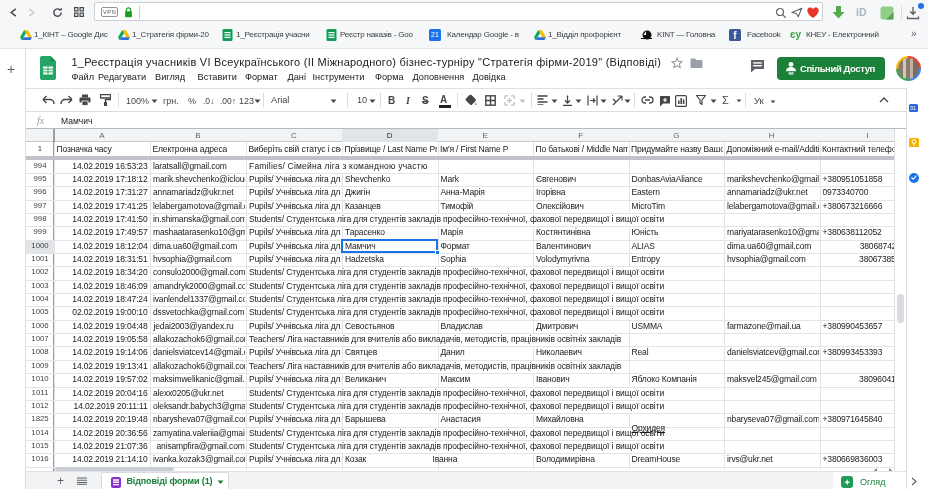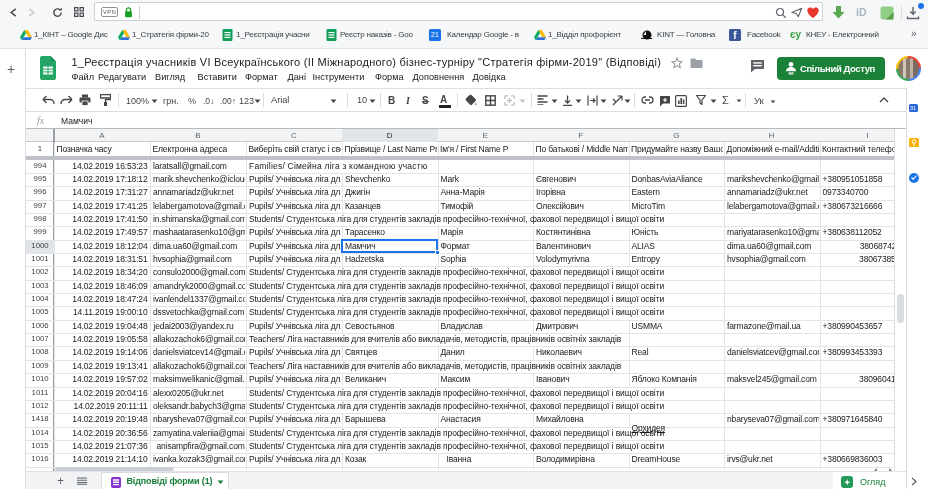--- a/index.html
+++ b/index.html
@@ -484,21 +484,21 @@
 <div class="cell" style="left:54.0px;top:293.0px;height:12.3px;line-height:12.3px;width:93.5px;text-align:right;">14.02.2019 18:47:24</div>
 <div class="cell" style="left:150.5px;top:293.0px;height:12.3px;line-height:12.3px;width:94.5px;padding-left:2.5px;">ivanlendel1337@gmail.com</div>
 <div class="spill" style="left:246.5px;top:293.0px;height:12.3px;line-height:12.3px;padding-left:2.5px;letter-spacing:-0.1px;">Students/ Студентська ліга для студентів закладів професійно-технічної, фахової передвищої і вищої освіти</div>
 <div class="rownum" style="top:306.4px;height:12.3px;line-height:12.3px;">1005</div>
 <div class="hline" style="left:26px;top:319.7px;width:868px;"></div>
 <div class="vline" style="left:54.0px;top:306.4px;height:13.35px;"></div>
 <div class="vline" style="left:150.0px;top:306.4px;height:13.35px;"></div>
 <div class="vline" style="left:246.0px;top:306.4px;height:13.35px;"></div>
 <div class="vline" style="left:724.0px;top:306.4px;height:13.35px;"></div>
 <div class="vline" style="left:819.5px;top:306.4px;height:13.35px;"></div>
-<div class="cell" style="left:54.0px;top:306.4px;height:12.3px;line-height:12.3px;width:93.5px;text-align:right;">14.11.2019 19:00:10</div>
+<div class="cell" style="left:54.0px;top:306.4px;height:12.3px;line-height:12.3px;width:93.5px;text-align:right;">02.02.2019 19:00:10</div>
 <div class="cell" style="left:150.5px;top:306.4px;height:12.3px;line-height:12.3px;width:94.5px;padding-left:2.5px;">dssvetochka@gmail.com</div>
 <div class="spill" style="left:246.5px;top:306.4px;height:12.3px;line-height:12.3px;padding-left:2.5px;letter-spacing:-0.1px;">Students/ Студентська ліга для студентів закладів професійно-технічної, фахової передвищої і вищої освіти</div>
 <div class="rownum" style="top:319.7px;height:12.3px;line-height:12.3px;">1006</div>
 <div class="hline" style="left:26px;top:333.1px;width:868px;"></div>
 <div class="vline" style="left:54.0px;top:319.7px;height:13.35px;"></div>
 <div class="vline" style="left:150.0px;top:319.7px;height:13.35px;"></div>
 <div class="vline" style="left:246.0px;top:319.7px;height:13.35px;"></div>
 <div class="vline" style="left:342.0px;top:319.7px;height:13.35px;"></div>
 <div class="vline" style="left:437.5px;top:319.7px;height:13.35px;"></div>
 <div class="vline" style="left:533.0px;top:319.7px;height:13.35px;"></div>
@@ -589,21 +589,21 @@
 <div class="rownum" style="top:399.8px;height:12.3px;line-height:12.3px;">1012</div>
 <div class="hline" style="left:26px;top:413.2px;width:868px;"></div>
 <div class="vline" style="left:54.0px;top:399.8px;height:13.35px;"></div>
 <div class="vline" style="left:150.0px;top:399.8px;height:13.35px;"></div>
 <div class="vline" style="left:246.0px;top:399.8px;height:13.35px;"></div>
 <div class="vline" style="left:724.0px;top:399.8px;height:13.35px;"></div>
 <div class="vline" style="left:819.5px;top:399.8px;height:13.35px;"></div>
 <div class="cell" style="left:54.0px;top:399.8px;height:12.3px;line-height:12.3px;width:93.5px;text-align:right;">14.02.2019 20:11:11</div>
 <div class="cell" style="left:150.5px;top:399.8px;height:12.3px;line-height:12.3px;width:94.5px;padding-left:2.5px;">oleksandr.babych3@gmail.com</div>
 <div class="spill" style="left:246.5px;top:399.8px;height:12.3px;line-height:12.3px;padding-left:2.5px;letter-spacing:-0.1px;">Students/ Студентська ліга для студентів закладів професійно-технічної, фахової передвищої і вищої освіти</div>
-<div class="rownum" style="top:413.2px;height:12.3px;line-height:12.3px;">1418</div>
+<div class="rownum" style="top:413.2px;height:12.3px;line-height:12.3px;">1825</div>
 <div class="hline" style="left:26px;top:426.5px;width:868px;"></div>
 <div class="vline" style="left:54.0px;top:413.2px;height:13.35px;"></div>
 <div class="vline" style="left:150.0px;top:413.2px;height:13.35px;"></div>
 <div class="vline" style="left:246.0px;top:413.2px;height:13.35px;"></div>
 <div class="vline" style="left:342.0px;top:413.2px;height:13.35px;"></div>
 <div class="vline" style="left:437.5px;top:413.2px;height:13.35px;"></div>
 <div class="vline" style="left:533.0px;top:413.2px;height:13.35px;"></div>
 <div class="vline" style="left:628.5px;top:413.2px;height:13.35px;"></div>
 <div class="vline" style="left:724.0px;top:413.2px;height:13.35px;"></div>
 <div class="vline" style="left:819.5px;top:413.2px;height:13.35px;"></div>
@@ -644,21 +644,21 @@
 <div class="vline" style="left:342.0px;top:453.2px;height:13.35px;"></div>
 <div class="vline" style="left:437.5px;top:453.2px;height:13.35px;"></div>
 <div class="vline" style="left:533.0px;top:453.2px;height:13.35px;"></div>
 <div class="vline" style="left:628.5px;top:453.2px;height:13.35px;"></div>
 <div class="vline" style="left:724.0px;top:453.2px;height:13.35px;"></div>
 <div class="vline" style="left:819.5px;top:453.2px;height:13.35px;"></div>
 <div class="cell" style="left:54.0px;top:453.2px;height:12.3px;line-height:12.3px;width:93.5px;text-align:right;">14.02.2019 21:14:10</div>
 <div class="cell" style="left:150.5px;top:453.2px;height:12.3px;line-height:12.3px;width:94.5px;padding-left:2.5px;">ivanka.kozak3@gmail.com</div>
 <div class="cell" style="left:246.5px;top:453.2px;height:12.3px;line-height:12.3px;width:94.5px;padding-left:2.5px;">Pupils/ Учнівська ліга для учнів</div>
 <div class="cell" style="left:342.5px;top:453.2px;height:12.3px;line-height:12.3px;width:94.0px;padding-left:2.5px;">Козак</div>
-<div class="cell" style="left:444px;top:453.2px;height:12.3px;line-height:12.3px;width:94.0px;padding-left:2.5px;">Іванна</div>
+<div class="cell" style="left:430px;top:453.2px;height:12.3px;line-height:12.3px;width:94.0px;padding-left:2.5px;">Іванна</div>
 <div class="cell" style="left:533.5px;top:453.2px;height:12.3px;line-height:12.3px;width:94.0px;padding-left:2.5px;">Володимирівна</div>
 <div class="cell" style="left:629.0px;top:453.2px;height:12.3px;line-height:12.3px;width:94.0px;padding-left:2.5px;">DreamHouse</div>
 <div class="cell" style="left:724.5px;top:453.2px;height:12.3px;line-height:12.3px;width:94.0px;padding-left:2.5px;">irvs@ukr.net</div>
 <div class="cell" style="left:820.0px;top:453.2px;height:12.3px;line-height:12.3px;width:94.0px;padding-left:2.5px;">+380669836003</div>
 <div class="vline" style="left:54.0px;top:466.6px;height:3.9px;"></div>
 <div class="vline" style="left:150.0px;top:466.6px;height:3.9px;"></div>
 <div class="vline" style="left:246.0px;top:466.6px;height:3.9px;"></div>
 <div class="vline" style="left:342.0px;top:466.6px;height:3.9px;"></div>
 <div class="vline" style="left:437.5px;top:466.6px;height:3.9px;"></div>
 <div class="vline" style="left:533.0px;top:466.6px;height:3.9px;"></div>

